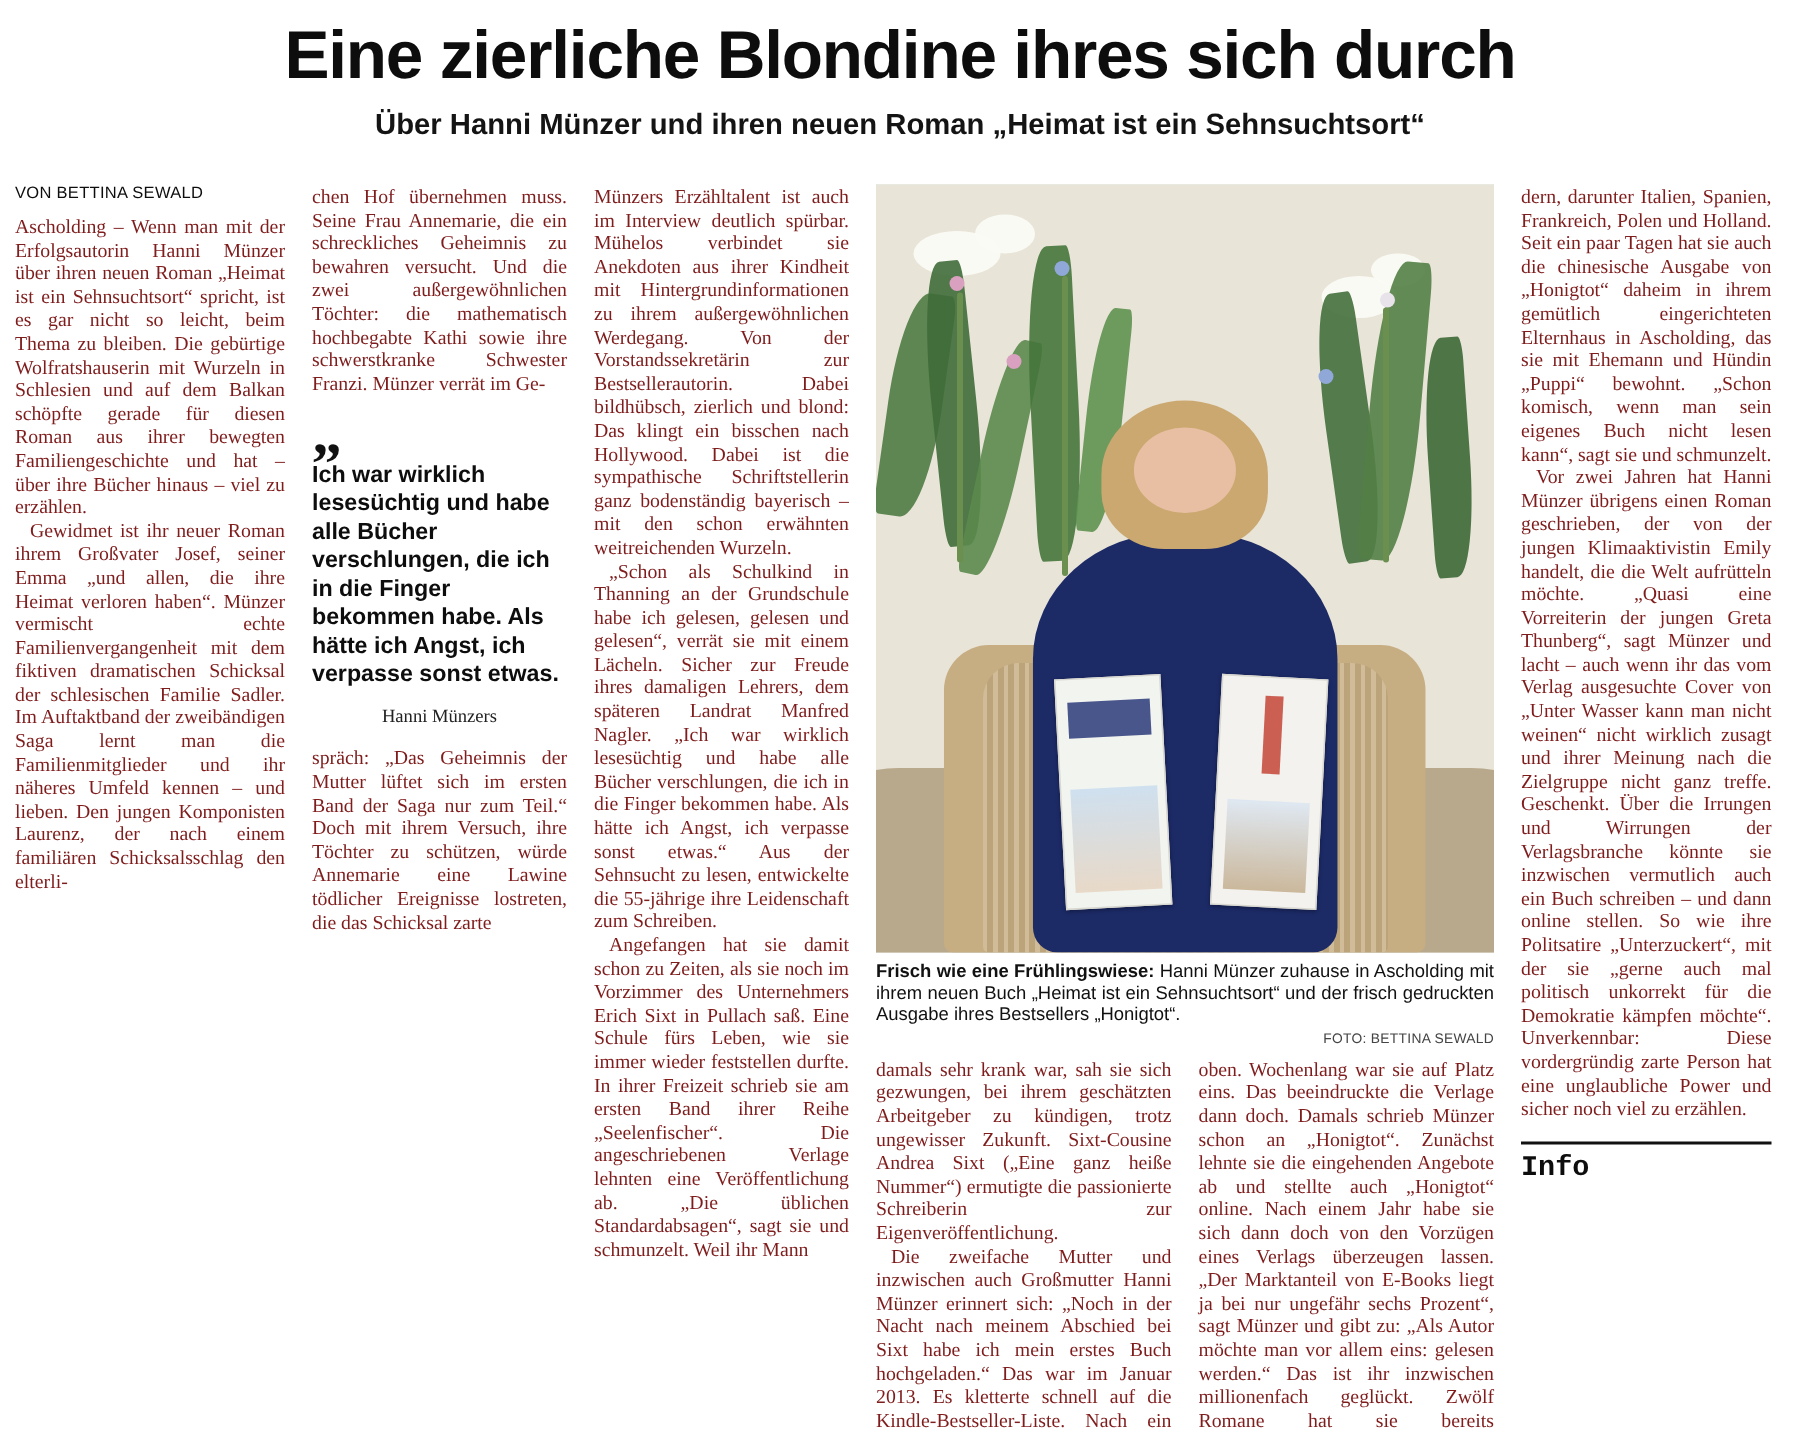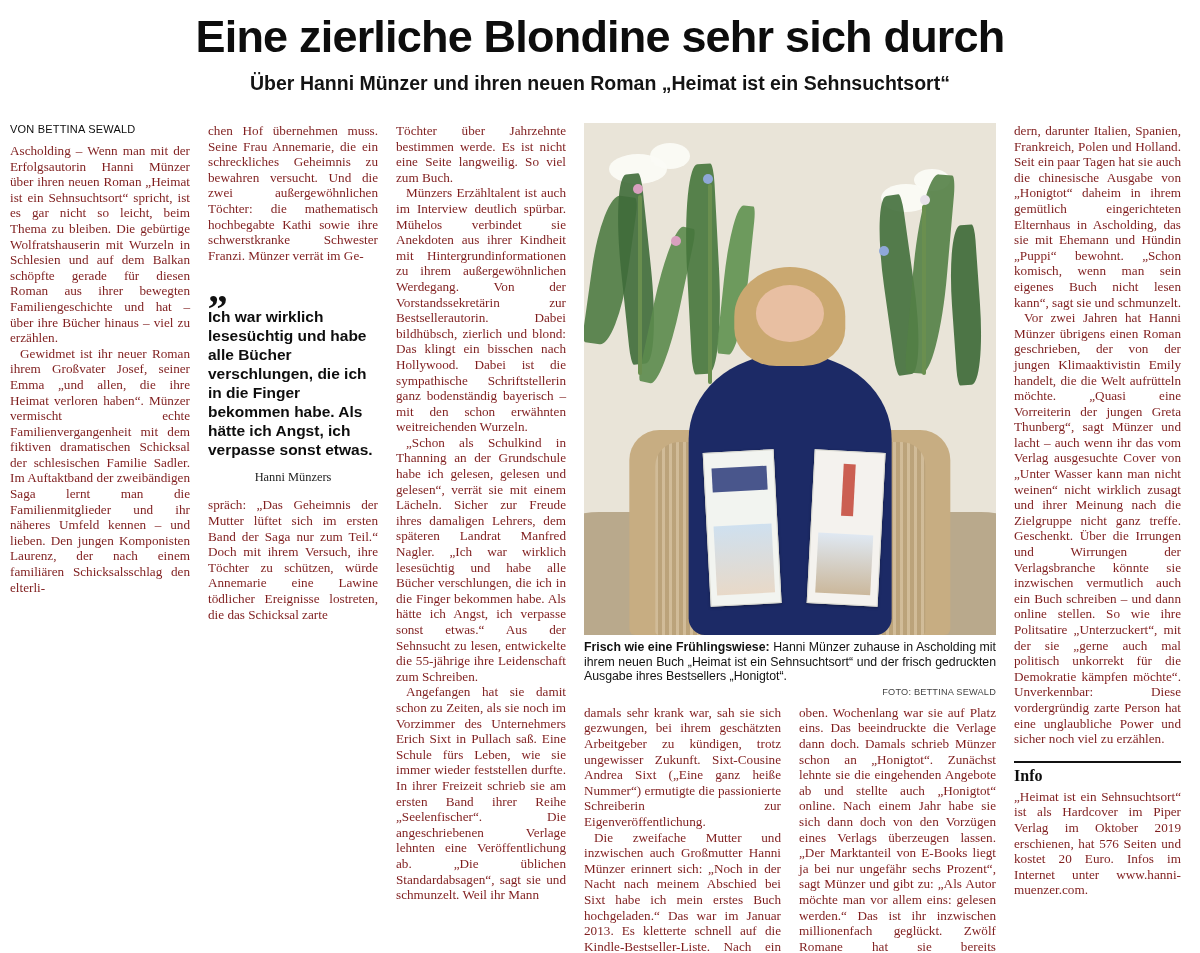--- a/index.html
+++ b/index.html
@@ -156,22 +156,22 @@
   .col-4 .twocol .sub {
     width: 197px;
   }
   
   .infobox {
     margin-top: 14px;
     border-top: 2.5px solid #111;
     padding-top: 4px;
   }
   .infobox h3 {
-    font-family: Liberation Serif, serif;
-    font-size: 16px;
+    font-family: Liberation Mono, monospace;
+    font-size: 19px;
     font-weight: bold;
     margin: 0 0 4px 0;
     color: #0d0d0d;
   }
   
   .wall {
     position: absolute;
     inset: 0;
     background: #e9e4d8;
   }
@@ -311,21 +311,21 @@
     background: repeating-linear-gradient(90deg, rgba(255,255,255,0.18) 0 3px, rgba(0,0,0,0.06) 3px 7px);
     border-radius: 24px 24px 4px 4px;
   }
 </style>
 </head>
 <body>
 
 <div class="page">
 
   <div class="headline-wrap">
-    <h1 class="headline">Eine zierliche Blondine sehr sich durch</h1>
+    <h1 class="headline">Eine zierliche Blondine ihres sich durch</h1>
     <h2 class="subhead">Über Hanni Münzer und ihren neuen Roman „Heimat ist ein Sehnsuchtsort“</h2>
   </div>
 
   <div class="columns">
 
     <div class="col col-1">
       <div class="byline">VON BETTINA SEWALD</div>
       <p class="body">Ascholding – Wenn man mit der Erfolgsautorin Hanni Münzer über ihren neuen Roman „Heimat ist ein Sehnsuchtsort“ spricht, ist es gar nicht so leicht, beim Thema zu bleiben. Die gebürtige Wolfratshauserin mit Wurzeln in Schlesien und auf dem Balkan schöpfte gerade für diesen Roman aus ihrer bewegten Familiengeschichte und hat – über ihre Bücher hinaus – viel zu erzählen.</p>
       <p class="body">Gewidmet ist ihr neuer Roman ihrem Großvater Josef, seiner Emma „und allen, die ihre Heimat verloren haben“. Münzer vermischt echte Familienvergangenheit mit dem fiktiven dramatischen Schicksal der schlesischen Familie Sadler. Im Auftaktband der zweibändigen Saga lernt man die Familienmitglieder und ihr näheres Umfeld kennen – und lieben. Den jungen Komponisten Laurenz, der nach einem familiären Schicksalsschlag den elterli-</p>
     </div>
@@ -334,21 +334,20 @@
       <p class="body">chen Hof übernehmen muss. Seine Frau Annemarie, die ein schreckliches Geheimnis zu bewahren versucht. Und die zwei außergewöhnlichen Töchter: die mathematisch hochbegabte Kathi sowie ihre schwerstkranke Schwester Franzi. Münzer verrät im Ge-</p>
       <div class="pullquote">
         <span class="quote-mark">„</span>
         <p class="quote-text">Ich war wirklich lesesüchtig und habe alle Bücher verschlungen, die ich in die Finger bekommen habe. Als hätte ich Angst, ich verpasse sonst etwas.</p>
       </div>
       <div class="quote-attr">Hanni Münzers</div>
       <p class="body">spräch: „Das Geheimnis der Mutter lüftet sich im ersten Band der Saga nur zum Teil.“ Doch mit ihrem Versuch, ihre Töchter zu schützen, würde Annemarie eine Lawine tödlicher Ereignisse lostreten, die das Schicksal zarte</p>
     </div>
 
     <div class="col col-3">
-      <p class="body">Töchter über Jahrzehnte bestimmen werde. Es ist nicht eine Seite langweilig. So viel zum Buch.</p>
       <p class="body">Münzers Erzähltalent ist auch im Interview deutlich spürbar. Mühelos verbindet sie Anekdoten aus ihrer Kindheit mit Hintergrundinformationen zu ihrem außergewöhnlichen Werdegang. Von der Vorstandssekretärin zur Bestsellerautorin. Dabei bildhübsch, zierlich und blond: Das klingt ein bisschen nach Hollywood. Dabei ist die sympathische Schriftstellerin ganz bodenständig bayerisch – mit den schon erwähnten weitreichenden Wurzeln.</p>
       <p class="body">„Schon als Schulkind in Thanning an der Grundschule habe ich gelesen, gelesen und gelesen“, verrät sie mit einem Lächeln. Sicher zur Freude ihres damaligen Lehrers, dem späteren Landrat Manfred Nagler. „Ich war wirklich lesesüchtig und habe alle Bücher verschlungen, die ich in die Finger bekommen habe. Als hätte ich Angst, ich verpasse sonst etwas.“ Aus der Sehnsucht zu lesen, entwickelte die 55-jährige ihre Leidenschaft zum Schreiben.</p>
       <p class="body">Angefangen hat sie damit schon zu Zeiten, als sie noch im Vorzimmer des Unternehmers Erich Sixt in Pullach saß. Eine Schule fürs Leben, wie sie immer wieder feststellen durfte. In ihrer Freizeit schrieb sie am ersten Band ihrer Reihe „Seelenfischer“. Die angeschriebenen Verlage lehnten eine Veröffentlichung ab. „Die üblichen Standardabsagen“, sagt sie und schmunzelt. Weil ihr Mann</p>
     </div>
 
     <div class="col col-4">
 
       <div class="photo-block">
         <div class="photo">
           <div class="wall">
@@ -408,18 +407,17 @@
           <p class="body">oben. Wochenlang war sie auf Platz eins. Das beeindruckte die Verlage dann doch. Damals schrieb Münzer schon an „Honigtot“. Zunächst lehnte sie die eingehenden Angebote ab und stellte auch „Honigtot“ online. Nach einem Jahr habe sie sich dann doch von den Vorzügen eines Verlags überzeugen lassen. „Der Marktanteil von E-Books liegt ja bei nur ungefähr sechs Prozent“, sagt Münzer und gibt zu: „Als Autor möchte man vor allem eins: gelesen werden.“ Das ist ihr inzwischen millionenfach geglückt. Zwölf Romane hat sie bereits veröffentlicht. Ihre Bücher erscheinen in 17 Län-</p>
         </div>
       </div>
     </div>
 
     <div class="col col-5">
       <p class="body">dern, darunter Italien, Spanien, Frankreich, Polen und Holland. Seit ein paar Tagen hat sie auch die chinesische Ausgabe von „Honigtot“ daheim in ihrem gemütlich eingerichteten Elternhaus in Ascholding, das sie mit Ehemann und Hündin „Puppi“ bewohnt. „Schon komisch, wenn man sein eigenes Buch nicht lesen kann“, sagt sie und schmunzelt.</p>
       <p class="body">Vor zwei Jahren hat Hanni Münzer übrigens einen Roman geschrieben, der von der jungen Klimaaktivistin Emily handelt, die die Welt aufrütteln möchte. „Quasi eine Vorreiterin der jungen Greta Thunberg“, sagt Münzer und lacht – auch wenn ihr das vom Verlag ausgesuchte Cover von „Unter Wasser kann man nicht weinen“ nicht wirklich zusagt und ihrer Meinung nach die Zielgruppe nicht ganz treffe. Geschenkt. Über die Irrungen und Wirrungen der Verlagsbranche könnte sie inzwischen vermutlich auch ein Buch schreiben – und dann online stellen. So wie ihre Politsatire „Unterzuckert“, mit der sie „gerne auch mal politisch unkorrekt für die Demokratie kämpfen möchte“. Unverkennbar: Diese vordergründig zarte Person hat eine unglaubliche Power und sicher noch viel zu erzählen.</p>
       <div class="infobox">
         <h3>Info</h3>
-        <p class="body">„Heimat ist ein Sehnsuchtsort“ ist als Hardcover im Piper Verlag im Oktober 2019 erschienen, hat 576 Seiten und kostet 20 Euro. Infos im Internet unter www.hanni-muenzer.com.</p>
       </div>
     </div>
 
   </div>
 </div>
 
 </body></html>

